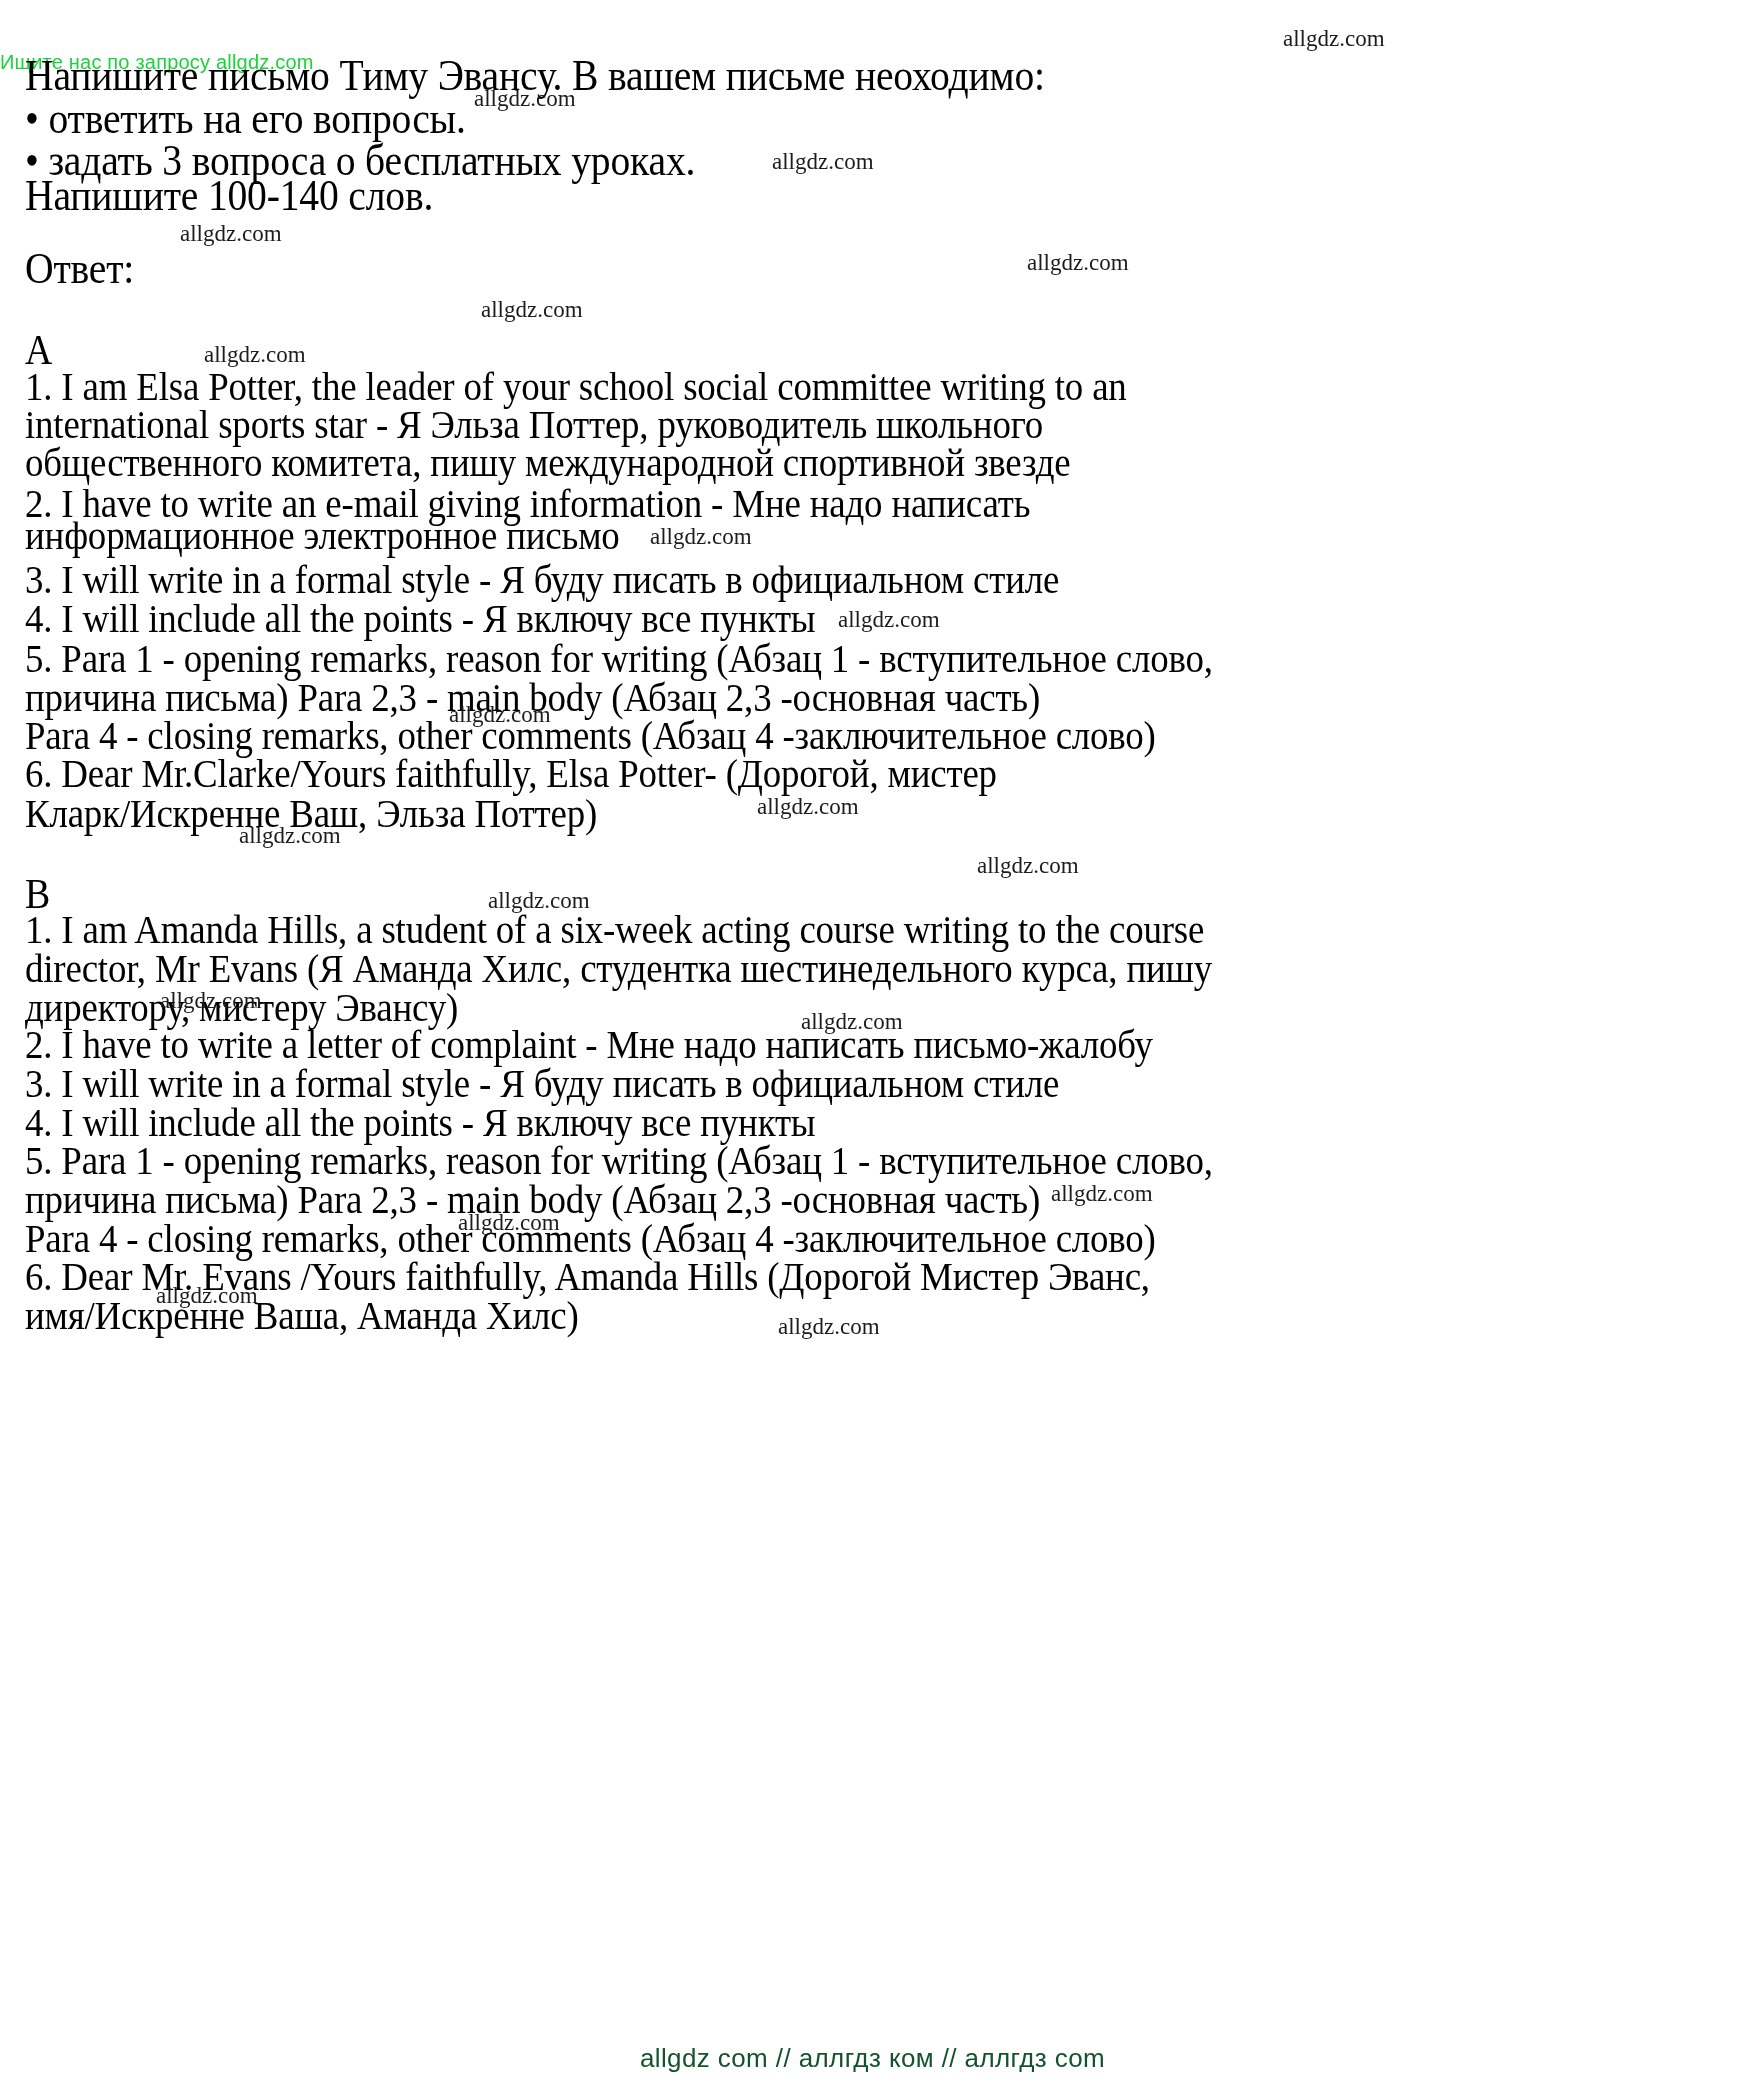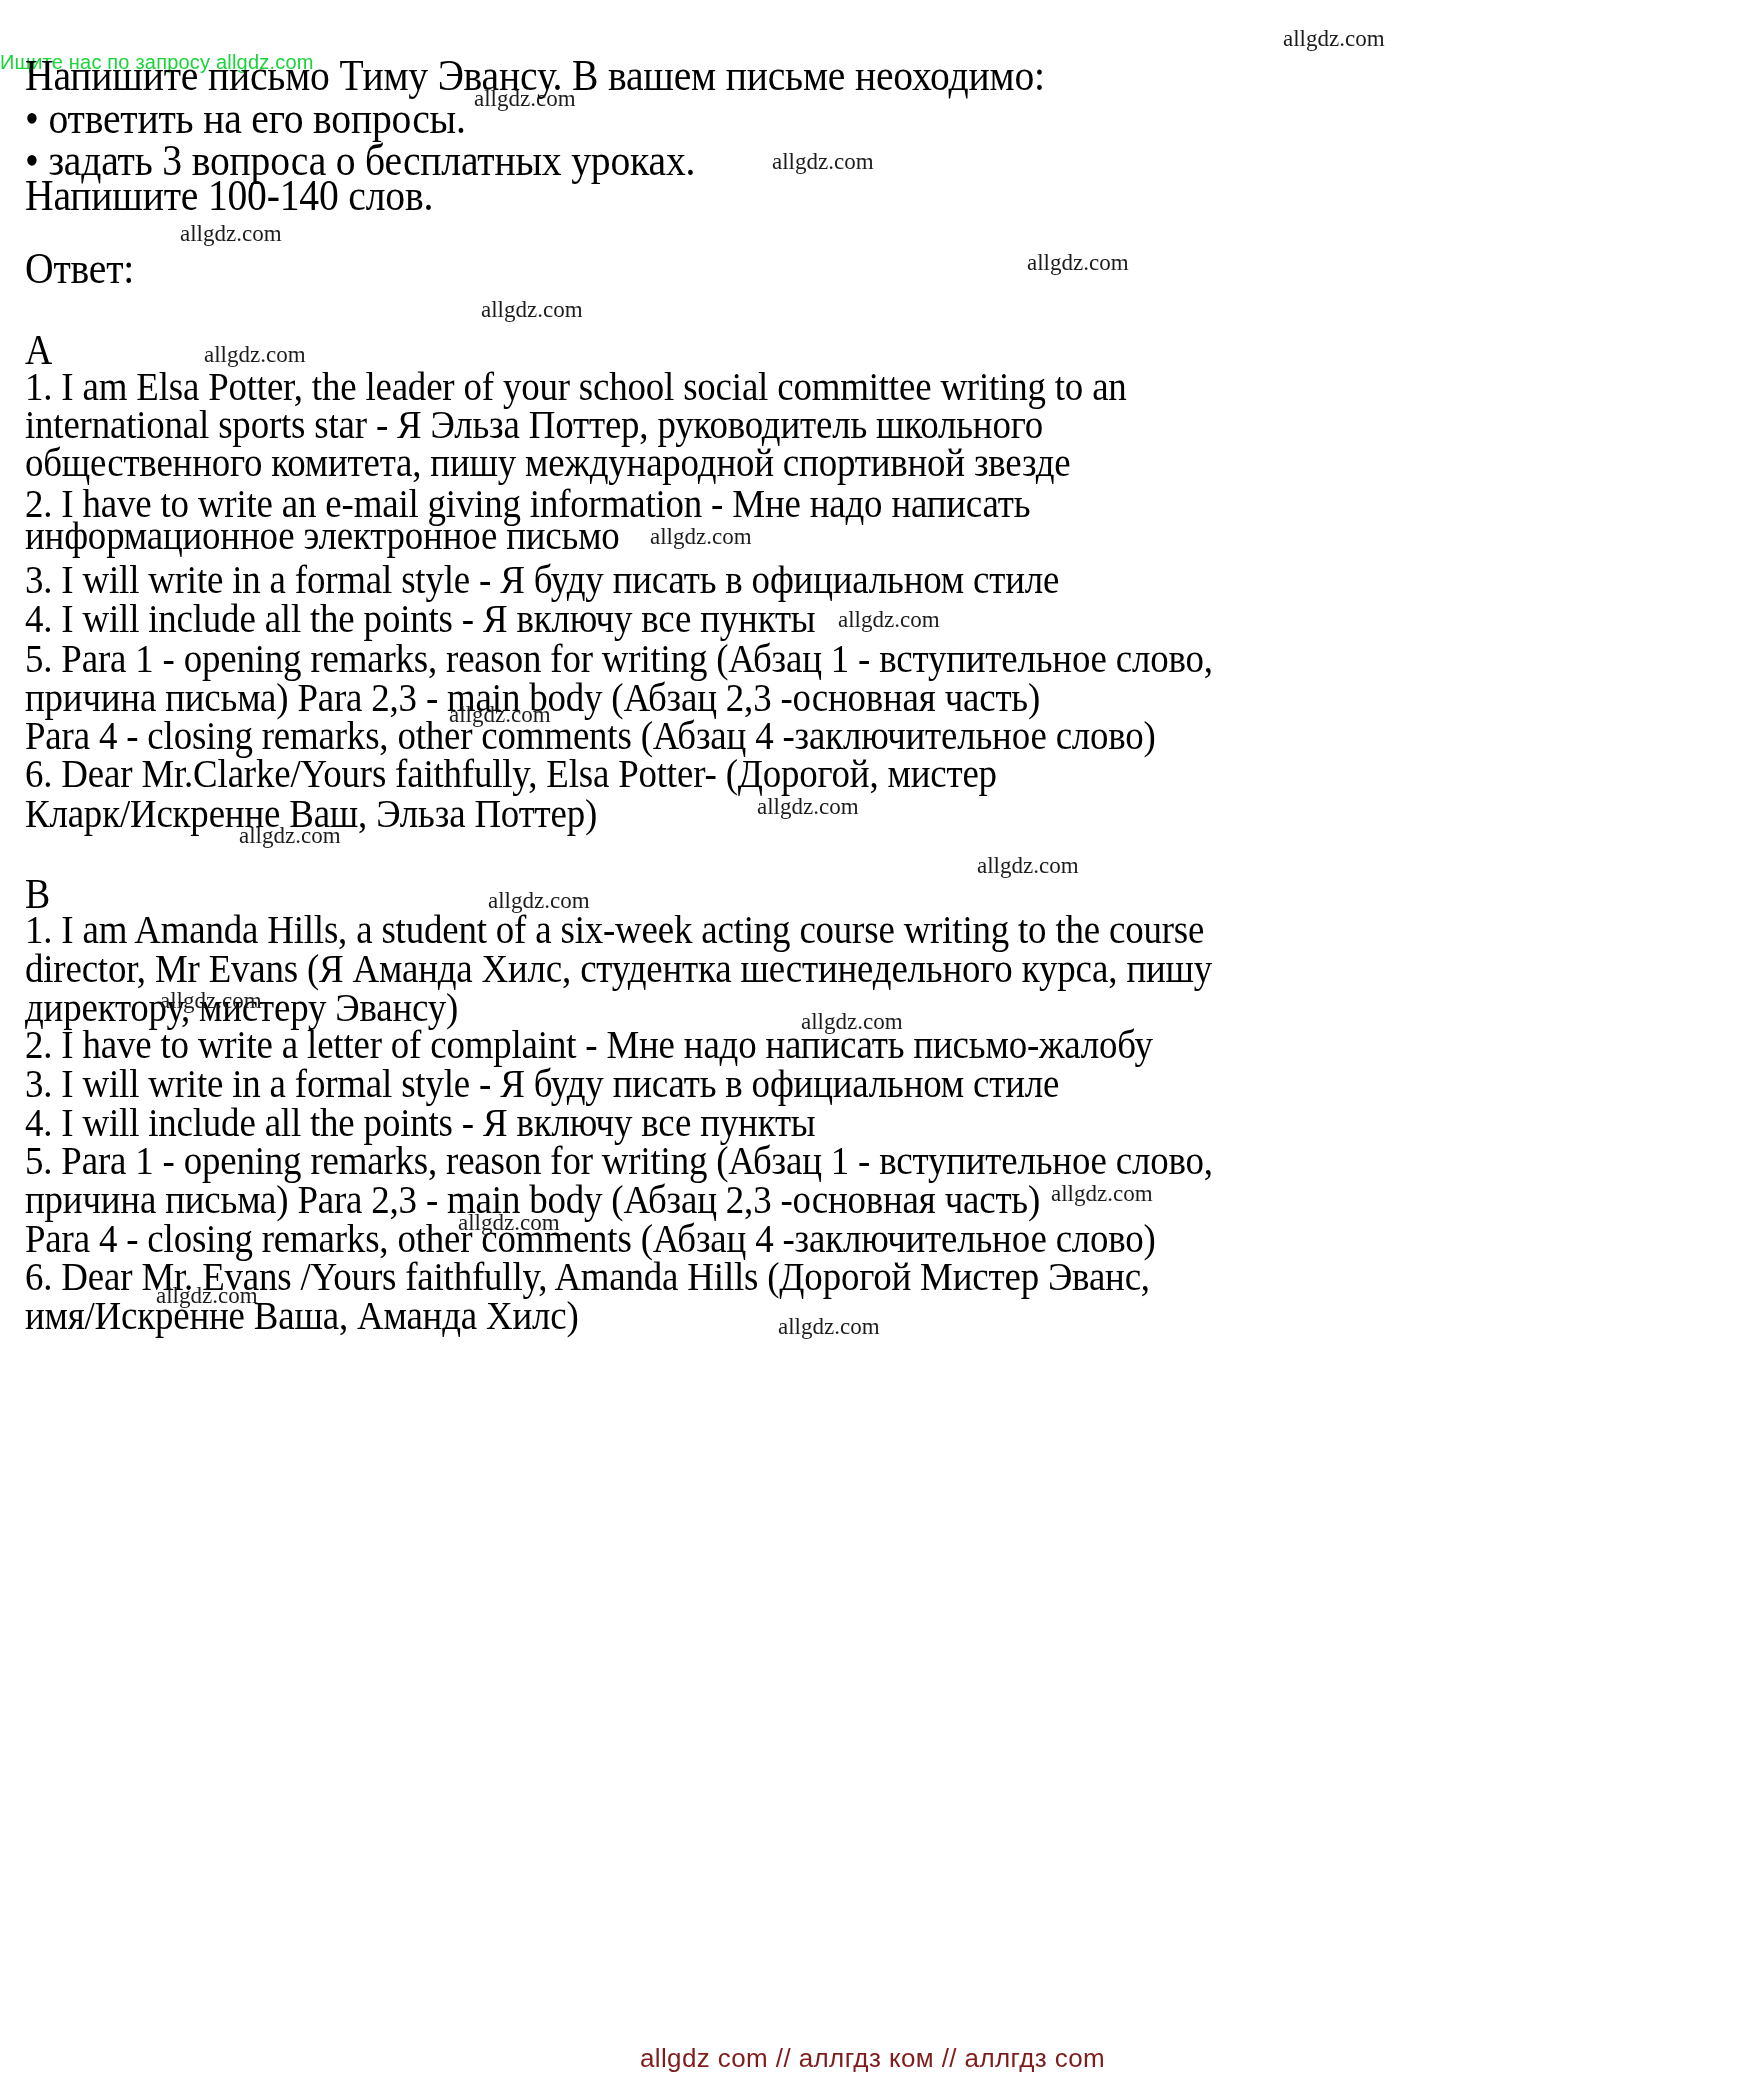--- a/index.html
+++ b/index.html
@@ -150,14 +150,14 @@
     <div class="wm" style="left: 977px; top: 853px; color: rgb(28, 28, 28);">allgdz.com</div>
     <div class="wm" style="left: 488px; top: 888px; color: rgb(28, 28, 28);">allgdz.com</div>
     <div class="wm" style="left: 160px; top: 988px; color: rgb(28, 28, 28);">allgdz.com</div>
     <div class="wm" style="left: 801px; top: 1009px; color: rgb(28, 28, 28);">allgdz.com</div>
     <div class="wm" style="left: 1051px; top: 1181px; color: rgb(28, 28, 28);">allgdz.com</div>
     <div class="wm" style="left: 458px; top: 1210px; color: rgb(28, 28, 28);">allgdz.com</div>
     <div class="wm" style="left: 156px; top: 1283px; color: rgb(28, 28, 28);">allgdz.com</div>
     <div class="wm" style="left: 778px; top: 1314px; color: rgb(28, 28, 28);">allgdz.com</div>
   </div>
 
-<div class="bottom-banner" style="color: #7f1d1d;">allgdz com  //  аллгдз ком  //  аллгдз com</div>
+<div class="bottom-banner" style="color: #14532d;">allgdz com  //  аллгдз ком  //  аллгдз com</div>
 
 
 </body></html>

